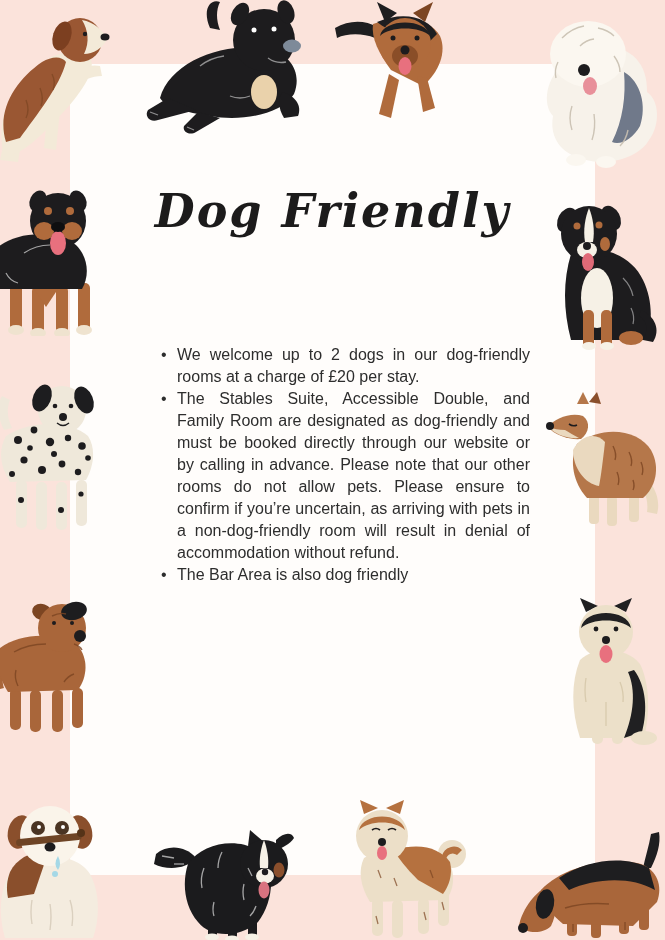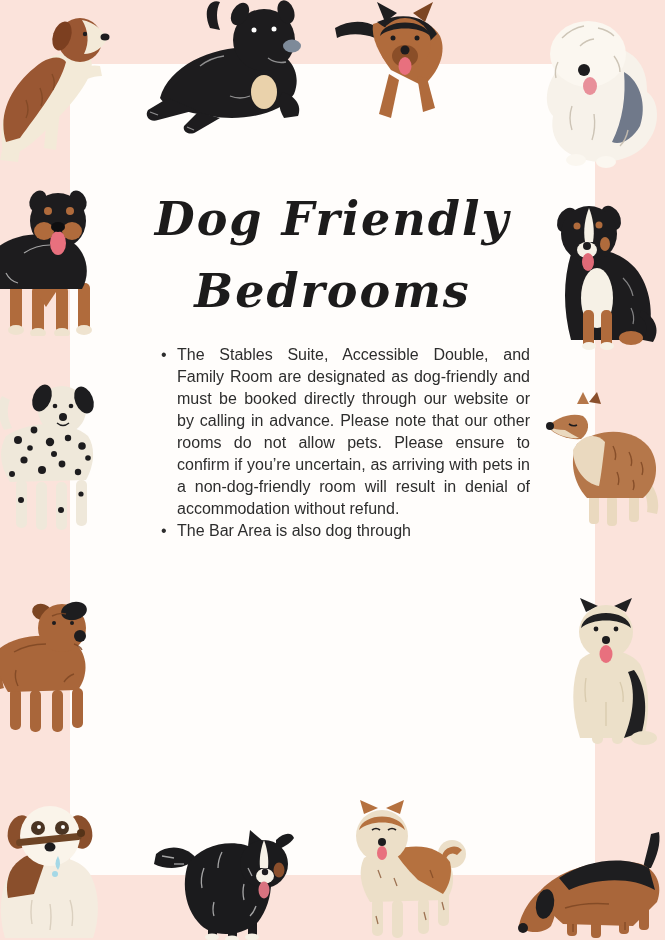--- a/index.html
+++ b/index.html
@@ -2,42 +2,42 @@
 <html><head>
 <meta charset="utf-8">
 <style>
   html,body{margin:0;padding:0;background:#ffffff;}
   .page{position:relative;width:665px;height:940px;background:#fbe3db;overflow:hidden;
         font-family:"Liberation Sans",sans-serif;}
   .panel{position:absolute;left:70px;top:64px;width:525px;height:811px;background:#fffdfb;}
   .title{position:absolute;left:70px;width:525px;text-align:center;color:#1c1b1b;
          font-family:"DejaVu Serif",serif;font-style:italic;font-weight:600;
          font-size:46px;letter-spacing:2px;line-height:1;}
-  .title.l1{top:196px;text-align:center;}
+  .title.l1{top:188px;text-align:center;}
   .title.l2{top:268px;}
   .bullets{position:absolute;left:160px;top:344px;width:370px;color:#2d2d2d;
            font-size:16px;line-height:22px;text-align:justify;}
   .bullets ul{margin:0;padding:0;list-style:none;}
   .bullets li{position:relative;padding-left:17px;}
   .bullets li::before{content:"\2022";position:absolute;left:1px;top:0;color:#2d2d2d;}
   .dog{position:absolute;}
 </style>
 </head>
 <body>
 
 <div class="page">
   <div class="panel"></div>
 
   <div class="title l1">Dog Friendly</div>
-  <div class="title l2">Bedrooms</div>
 
   <div class="bullets">
     <ul>
+      <li>We welcome up to 2 dogs in our dog-friendly rooms at a charge of £20 per stay.</li>
       <li>The Stables Suite, Accessible Double, and Family Room are designated as dog-friendly and must be booked directly through our website or by calling in advance. Please note that our other rooms do not allow pets. Please ensure to confirm if you’re uncertain, as arriving with pets in a non-dog-friendly room will result in denial of accommodation without refund.</li>
-      <li>The Bar Area is also dog through</li>
+      <li>The Bar Area is also dog friendly</li>
     </ul>
   </div>
 
   <svg class="dog" style="left:-10px;top:4px;width:128px;height:160px" viewBox="0 0 128 160">
     <path d="M18 118 L10 156 L28 158 L34 122 Z" fill="#f3ead8"></path>
     <path d="M58 102 L54 144 L66 146 L70 106 Z" fill="#f3ead8"></path>
     <path d="M14 152 C4 112 24 76 56 56 C76 44 96 46 101 56 C106 70 86 96 62 120 C46 136 30 152 14 152 Z" fill="#f3ead8"></path>
     <path d="M16 138 C6 106 26 76 52 58 C62 52 72 52 76 58 C70 82 46 112 30 134 Z" fill="#9a5733"></path>
     <path d="M78 72 C90 64 100 60 110 62 L112 72 C102 72 92 76 84 84 Z" fill="#f3ead8"></path>
     <circle cx="90" cy="36" r="22" fill="#9a5733"></circle>

